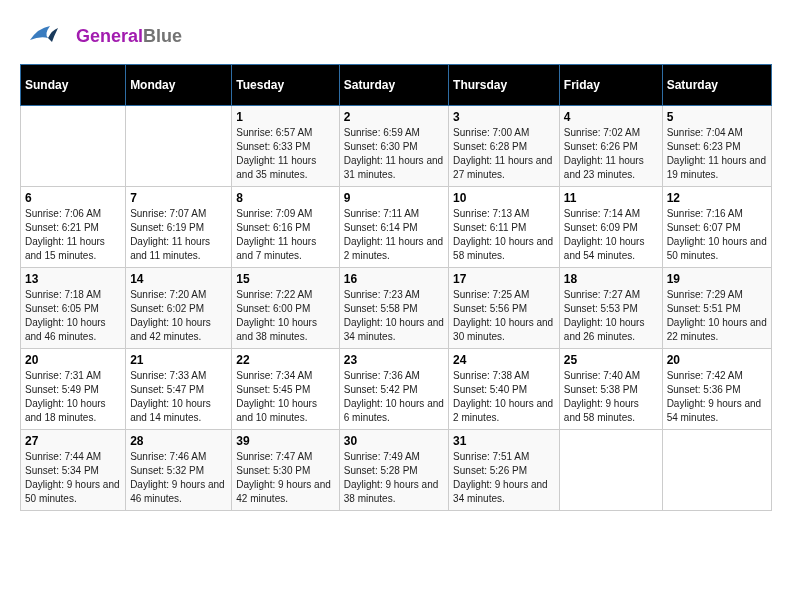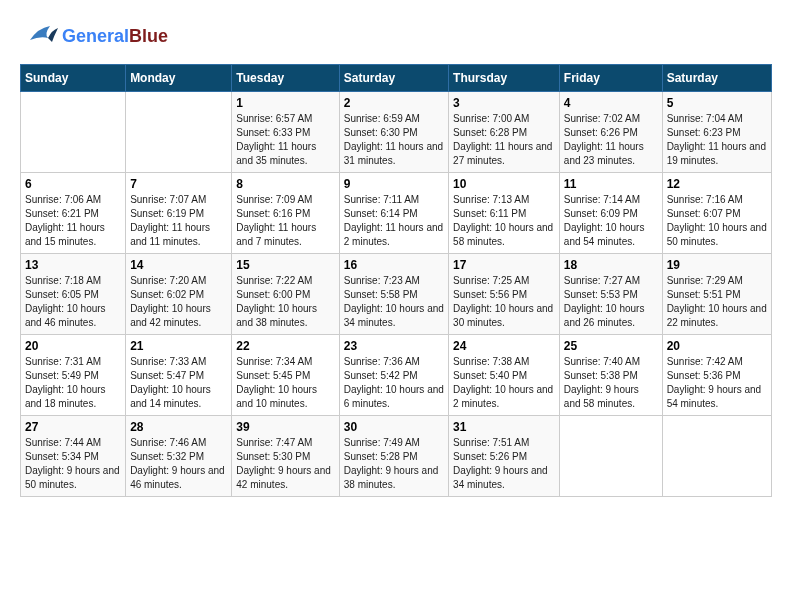--- a/index.html
+++ b/index.html
@@ -32,23 +32,23 @@
     .location {
       font-size: 16px;
       color: #444;
     }
     table {
       width: 100%;
       border-collapse: collapse;
       font-size: 11px;
     }
     thead tr th {
-      background: #0c4a6e;
+      background: #000000;
       color: #fff;
-      padding: 6px 4px;
+      padding: 13px 4px;
       text-align: left;
       font-size: 12px;
       border: 1px solid #2e6da4;
     }
     tbody tr td {
       border: 1px solid #ccc;
       padding: 4px 4px;
       vertical-align: top;
       min-height: 80px;
       height: 80px;
@@ -80,21 +80,21 @@
     <div style="display:flex;align-items:center;gap:4px;">
       <div style="position:relative;width:38px;height:34px;">
         
         <svg width="38" height="34" viewBox="0 0 38 34">
           <path d="M10 20 Q18 8 30 6 Q24 14 28 18 Q20 16 10 20Z" fill="#3a7cbf"></path>
           <path d="M28 18 Q32 10 38 8 Q34 16 32 22Z" fill="#1a3a5c"></path>
         </svg>
       </div>
       <div>
         <div style="font-size:18px;font-weight:bold;color:#1a3a5c;line-height:1.1;">
-          <span style="color:#3b82f6;">General</span><span style="color:#7f1d1d;">Blue</span>
+          <span style="color:#a21caf;margin-left:14px;">General</span><span style="color:#737373;">Blue</span>
         </div>
       </div>
     </div>
   </div>
 </div>
 
 <table>
   <thead>
     <tr>
     <th>Sunday</th>

